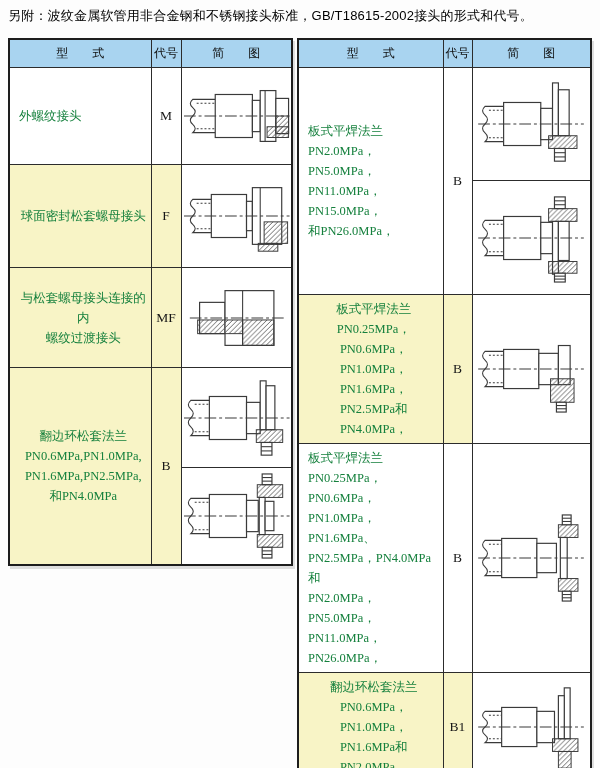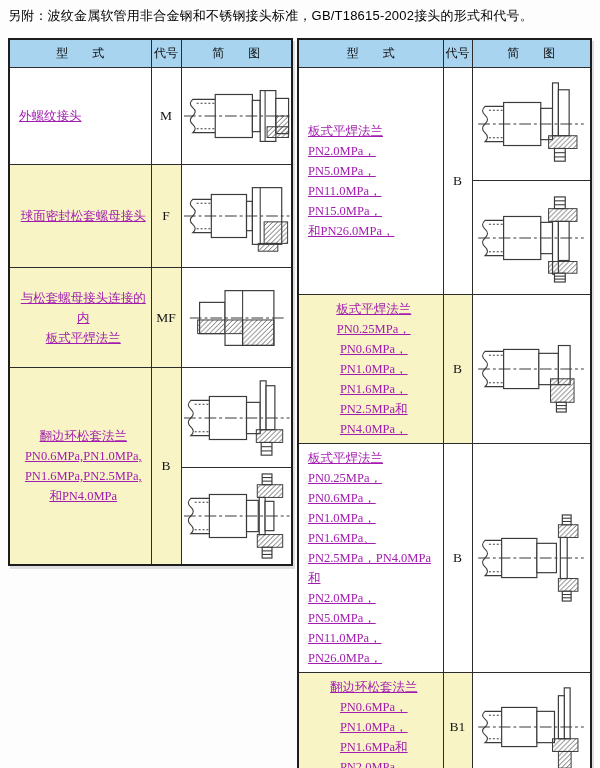--- a/index.html
+++ b/index.html
@@ -26,21 +26,21 @@
   .tL{width:285px;}
   .tR{width:295px;}
   th,td{border:1px solid #2c2c2c;padding:0;vertical-align:middle;}
   th{
     background:var(--header-bg,#a9d4f0);
     font-weight:normal;font-size:12px;height:27px;color:#0e0e0e;
     text-align:center;
   }
   td.type{
     font-size:12.5px;line-height:20px;padding:4px 3px 4px 9px;
-    white-space:pre-line;color:#a21caf;text-decoration:underline;
+    white-space:pre-line;color:#15803d;
   }
   td.code{text-align:center;font-size:13.5px;color:#161616;}
   tr.hl td.type, tr.hl td.code{background:var(--hl-bg,#f8f4c6);text-align:center;}
   td.diag{background:#fff;}
   .dwrap{display:flex;align-items:center;justify-content:center;height:100%;}
   .split{display:flex;flex-direction:column;}
   .split .sub{display:flex;align-items:center;justify-content:center;}
   .split .sub + .sub{border-top:1px solid #2c2c2c;}
   .tL .split .sub{height:99px;}
   .tL .split .sub + .sub{height:96px;}
@@ -112,21 +112,21 @@
                 <line x1="80" y1="17" x2="80" y2="75" stroke="#3a3a3a" stroke-width="1.1"></line>
                 <rect x="84" y="52" width="24" height="22" fill="url(#hp2)" stroke="#3a3a3a" stroke-width="1"></rect>
                 <rect x="78" y="74" width="20" height="8" fill="url(#hp2)" stroke="#3a3a3a" stroke-width="1"></rect>
                 <line x1="2" y1="46" x2="110" y2="46" stroke="#3a3a3a" stroke-width="1.1" stroke-dasharray="12 3 3 3"></line>
               </svg>
             </div>
       </td>
     </tr>
     <tr class="hl" style="height:100px">
       <td class="type">与松套螺母接头连接的内
-板式平焊法兰</td>
+螺纹过渡接头</td>
       <td class="code">MF</td>
       <td class="diag">
         <div class="dwrap">
               <svg width="110" height="90" viewBox="0 0 112 92">
                 <defs>
                   <pattern id="hp4" width="5" height="5" patternUnits="userSpaceOnUse">
                     <path d="M0,5L5,0" stroke="#555" stroke-width="0.9"></path>
                   </pattern>
                 </defs>
                 <rect x="18" y="30" width="26" height="32" fill="#fff" stroke="#3a3a3a" stroke-width="1.2"></rect>

